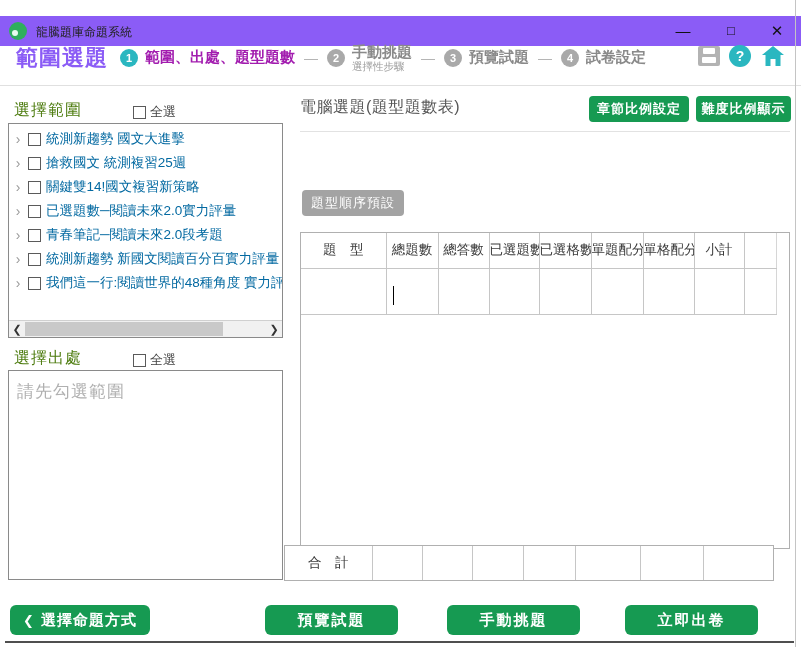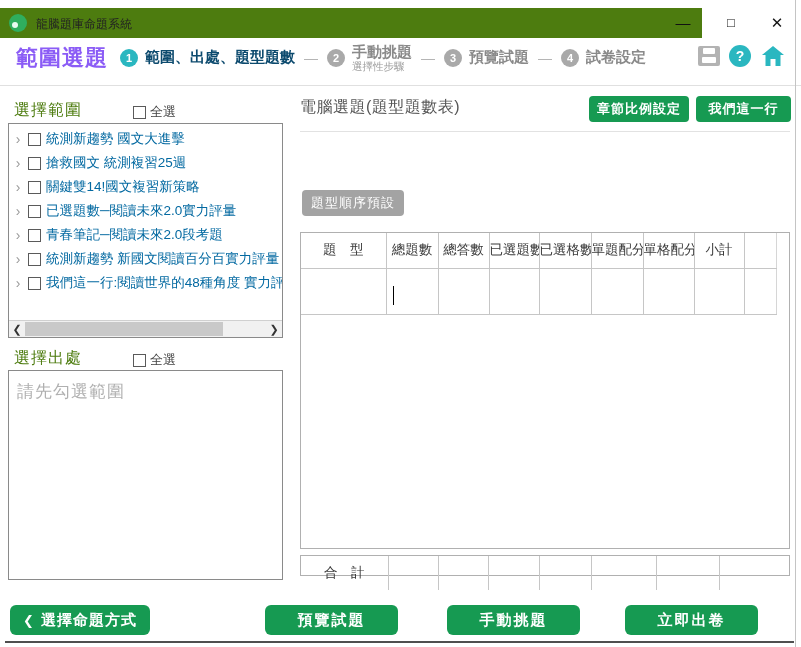--- a/index.html
+++ b/index.html
@@ -1,39 +1,39 @@
 <!DOCTYPE html>
 <html><head>
 <meta charset="utf-8">
 <style>
   * { margin:0; padding:0; box-sizing:border-box; }
   html,body { background:#fff; }
   body { font-family:"Liberation Sans","DejaVu Sans",sans-serif; color:#333; }
   .window { position:relative; width:801px; height:647px; background:#fff; overflow:hidden; }
 
   
-  .titlebar { position:absolute; top:8px; left:0; width:702px; height:30px; background:#4d7c0f; }
+  .titlebar { position:absolute; top:16px; left:0; width:801px; height:30px; background:#8b5cf6; }
   .app-icon { position:absolute; left:9px; top:6px; width:18px; height:18px; border-radius:50%;
               background:#2fae5e; }
   .app-icon::after { content:""; position:absolute; left:3px; top:8px; width:6px; height:6px;
               border-radius:50%; background:#e8fbf0; }
   .window-title { position:absolute; left:36px; top:8px; font-size:12px; color:#222; }
   .win-btn { position:absolute; top:4px; width:30px; height:22px; text-align:center; font-size:15px;
              color:#111; line-height:22px; cursor:default; }
   .win-min { left:668px; } .win-max { left:716px; font-size:13px; } .win-close { left:762px; }
 
   
   .page-title { position:absolute; left:16px; top:43px; font-size:22px; font-weight:600; color:#8b5cf6; letter-spacing:1px; }
   .steps { position:absolute; left:120px; top:30px; height:55px; display:flex; align-items:center; gap:7px; }
   .step-circle { width:18px; height:18px; border-radius:50%; color:#fff; font-size:11px; font-weight:700;
                  display:flex; align-items:center; justify-content:center; flex:0 0 auto; }
   .circle-active { background:#2ab7c0; }
   .circle-idle { background:#a9a9a9; }
   .step-label { font-size:15px; font-weight:600; white-space:nowrap; }
-  .label-active { color:#0c4a6e; }
+  .label-active { color:#a21caf; }
   .label-idle { color:#8a8a8a; }
   .step2-col { display:flex; flex-direction:column; line-height:1.15; }
   .step-sublabel { font-size:10.5px; color:#9e9e9e; font-weight:400; }
   .step-dash { color:#b5b5b5; font-size:14px; padding:0 2px; }
 
   .hdr-icon { position:absolute; top:46px; cursor:pointer; }
   .save-icon { left:698px; width:22px; height:20px; background:#b3b3b3; border-radius:2px; }
   .save-icon::before { content:""; position:absolute; left:5px; top:2px; width:12px; height:6px; background:#fff; border-radius:1px; }
   .save-icon::after { content:""; position:absolute; left:4px; top:11px; width:14px; height:6px; background:#fff; border-radius:1px; }
   .help-icon { left:729px; width:22px; height:22px; top:45px; border-radius:50%; background:#2ab7c0;
@@ -78,21 +78,21 @@
   .qtable-box { position:absolute; left:300px; top:218px; width:490px; height:317px; border:1px solid #b0b0b0; background:#fff;margin-top:14px; }
   table.qtable { border-collapse:collapse; table-layout:fixed; width:475px; }
   .qtable th, .qtable td { border:1px solid #c6c6c6; font-weight:400; font-size:13.5px; color:#3a3a3a;
                            text-align:center; padding:0; overflow:hidden; white-space:nowrap; }
   .qtable tr.hdr th { height:35px; border-top:none; }
   .qtable th:first-child, .qtable td:first-child { border-left:none; }
   .qtable th:last-child, .qtable td:last-child { border-right:1px solid #d6d6d6; }
   .qtable tr.datarow td { height:46px; }
   .caret { display:inline-block; width:1px; height:19px; background:#000; margin-left:6px; margin-top:8px; float:left; }
 
-  .totals-box { position:absolute; left:300px; top:545px; width:490px; height:21px; border:1px solid #b0b0b0; background:#fff;margin-top:10px; }
+  .totals-box { position:absolute; left:284px; top:545px; width:490px; height:36px; border:1px solid #b0b0b0; background:#fff; }
   table.totals { border-collapse:collapse; table-layout:fixed; width:488px; height:34px; }
   .totals td { border:1px solid #c6c6c6; font-size:13.5px; color:#3a3a3a; text-align:center; }
   .totals td:first-child { border-left:none; } .totals td:last-child { border-right:none; }
   .totals tr td { border-top:none; border-bottom:none; }
 
   
   .footer-btn { position:absolute; top:605px; height:30px; background:#169a52; color:#fff; border:none;
                 border-radius:6px; font-size:15px; font-weight:700; letter-spacing:2px; cursor:pointer;
                 font-family:inherit; display:flex; align-items:center; justify-content:center; gap:6px; }
   .btn-back { left:10px; width:140px; letter-spacing:1px; }
@@ -199,21 +199,21 @@
   <div class="selectall sa-source">
     <span class="checkbox"></span>
     <span>全選</span>
   </div>
   <div class="listbox source-box">
     <div class="placeholder">請先勾選範圍</div>
   </div>
 
   <div class="panel-title">電腦選題(題型題數表)</div>
   <button class="green-btn btn-chapter">章節比例設定</button>
-  <button class="green-btn btn-difficulty">我們這一行</button>
+  <button class="green-btn btn-difficulty">難度比例顯示</button>
   <div class="panel-sep"></div>
 
   <div class="order-badge">題型順序預設</div>
 
   <div class="qtable-box">
     <table class="qtable">
       <colgroup>
         <col style="width:85px">
           <col style="width:52px">
           <col style="width:51px">

